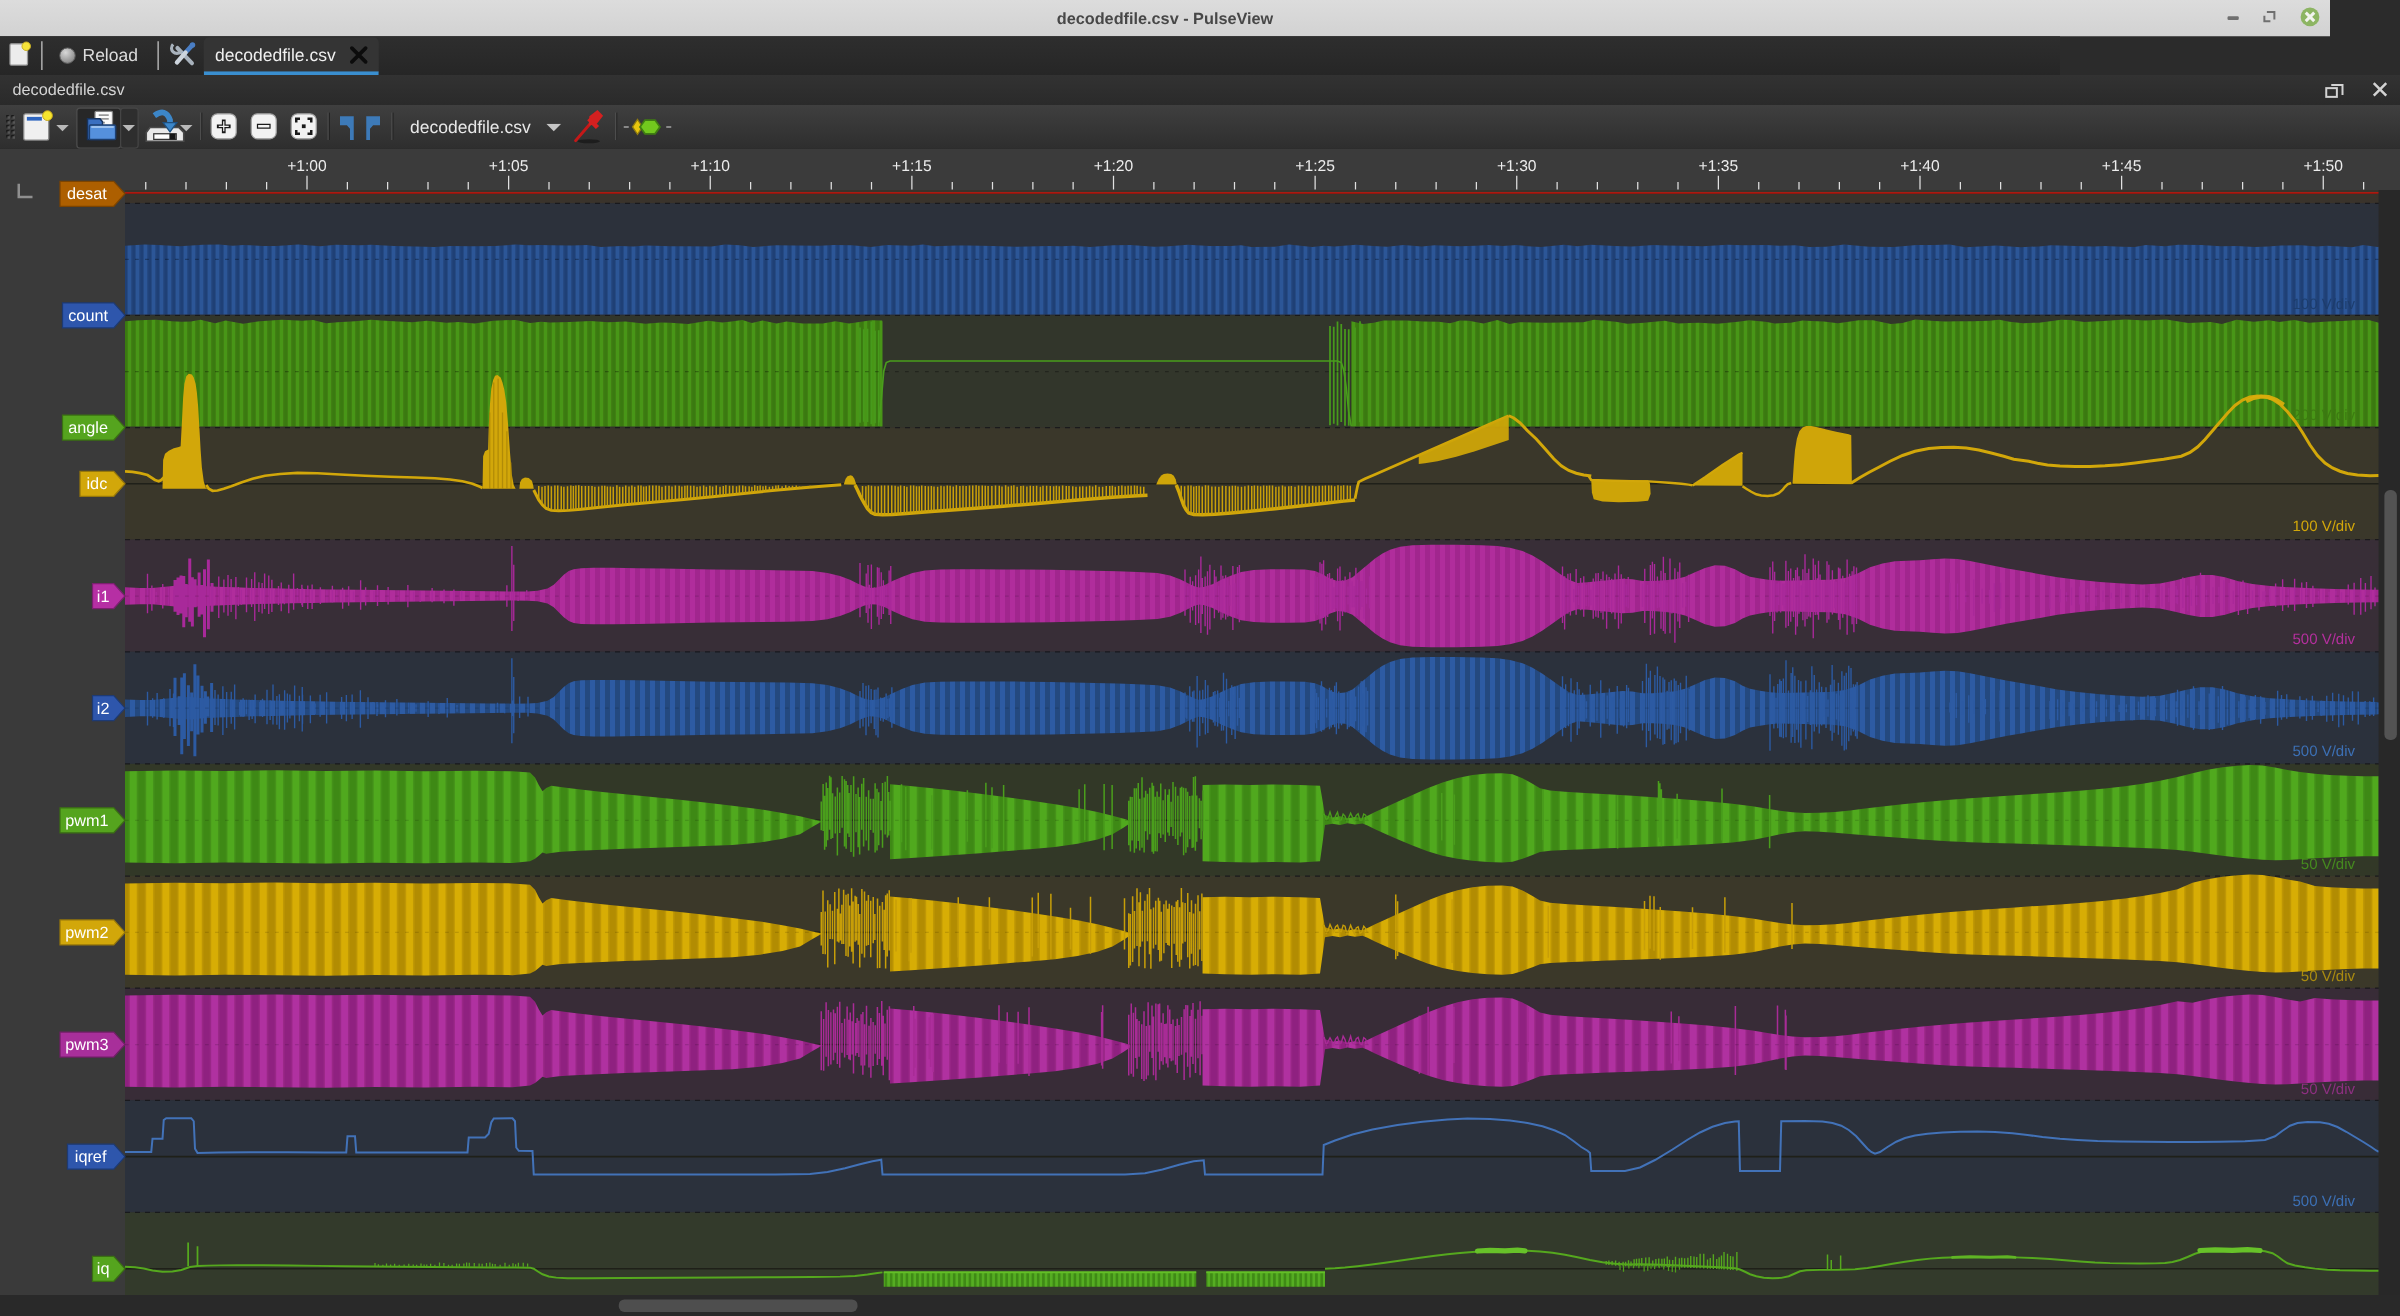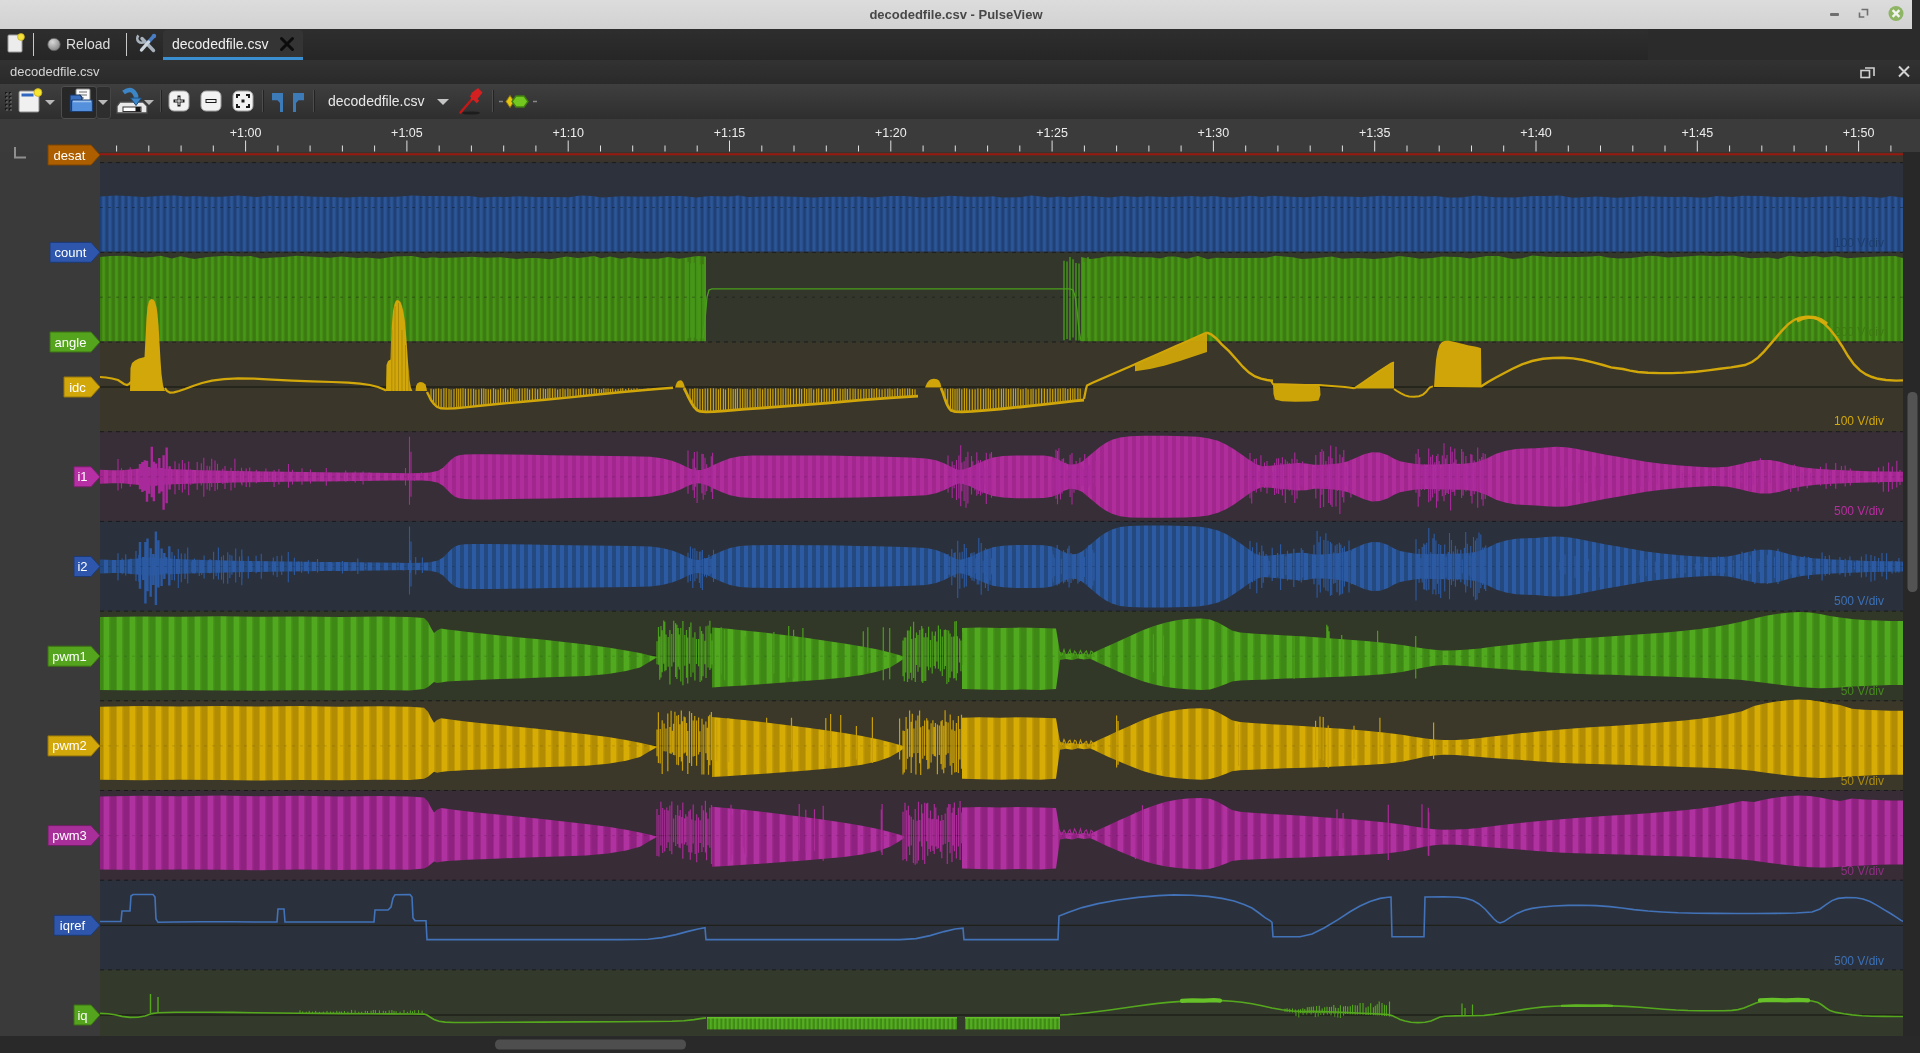--- a/index.html
+++ b/index.html
@@ -1,14 +1,14 @@
 <!DOCTYPE html>
 <html><head><meta charset="utf-8"><title>decodedfile.csv - PulseView</title>
 <style>html,body{margin:0;padding:0;width:1920px;height:1053px;overflow:hidden;background:#2b2b2b;font-family:"Liberation Sans",sans-serif;}
-#titlebar{position:absolute;left:0;top:0;width:1864px;height:29px;background:linear-gradient(#dcdcdc,#d2d2d2);padding-left:48px;}
+#titlebar{position:absolute;left:0;top:0;width:1864px;height:29px;background:linear-gradient(#dcdcdc,#d2d2d2);}
 #title-text{position:absolute;left:0;right:0;top:0;height:29px;line-height:29px;text-align:center;font-size:13px;font-weight:bold;color:#474747;}
 #winbtns{position:absolute;right:0;top:0;}
 #row1{position:absolute;left:0;top:29px;width:1648px;height:31px;background:linear-gradient(#2e2e2e,#262626);text-align:center;}
 .vsep{position:absolute;top:4px;width:1px;height:23px;background:#c8c8c8;}
 #reload-label{position:absolute;left:66px;top:0;height:31px;line-height:30px;font-size:14px;color:#dcdcdc;}
 #tab{position:absolute;left:163px;top:1px;height:27px;background:#343434;border-radius:4px 4px 0 0;border-bottom:3px solid #3a8fd0;padding:0 8px 0 9px;display:flex;align-items:center;font-size:14px;color:#f0f0f0;}
 #dockbar{position:absolute;left:0;top:60px;width:1920px;height:24px;background:linear-gradient(#323232,#2a2a2a);}
 #dock-title{position:absolute;left:10px;top:0;height:24px;line-height:24px;font-size:13px;color:#d4d4d4;}
 #row2{position:absolute;left:0;top:84px;width:1920px;height:35px;background:linear-gradient(#3f3f3f,#2e2e2e);}
 .ddarrow{position:absolute;top:15px;width:14px;height:8px;}

